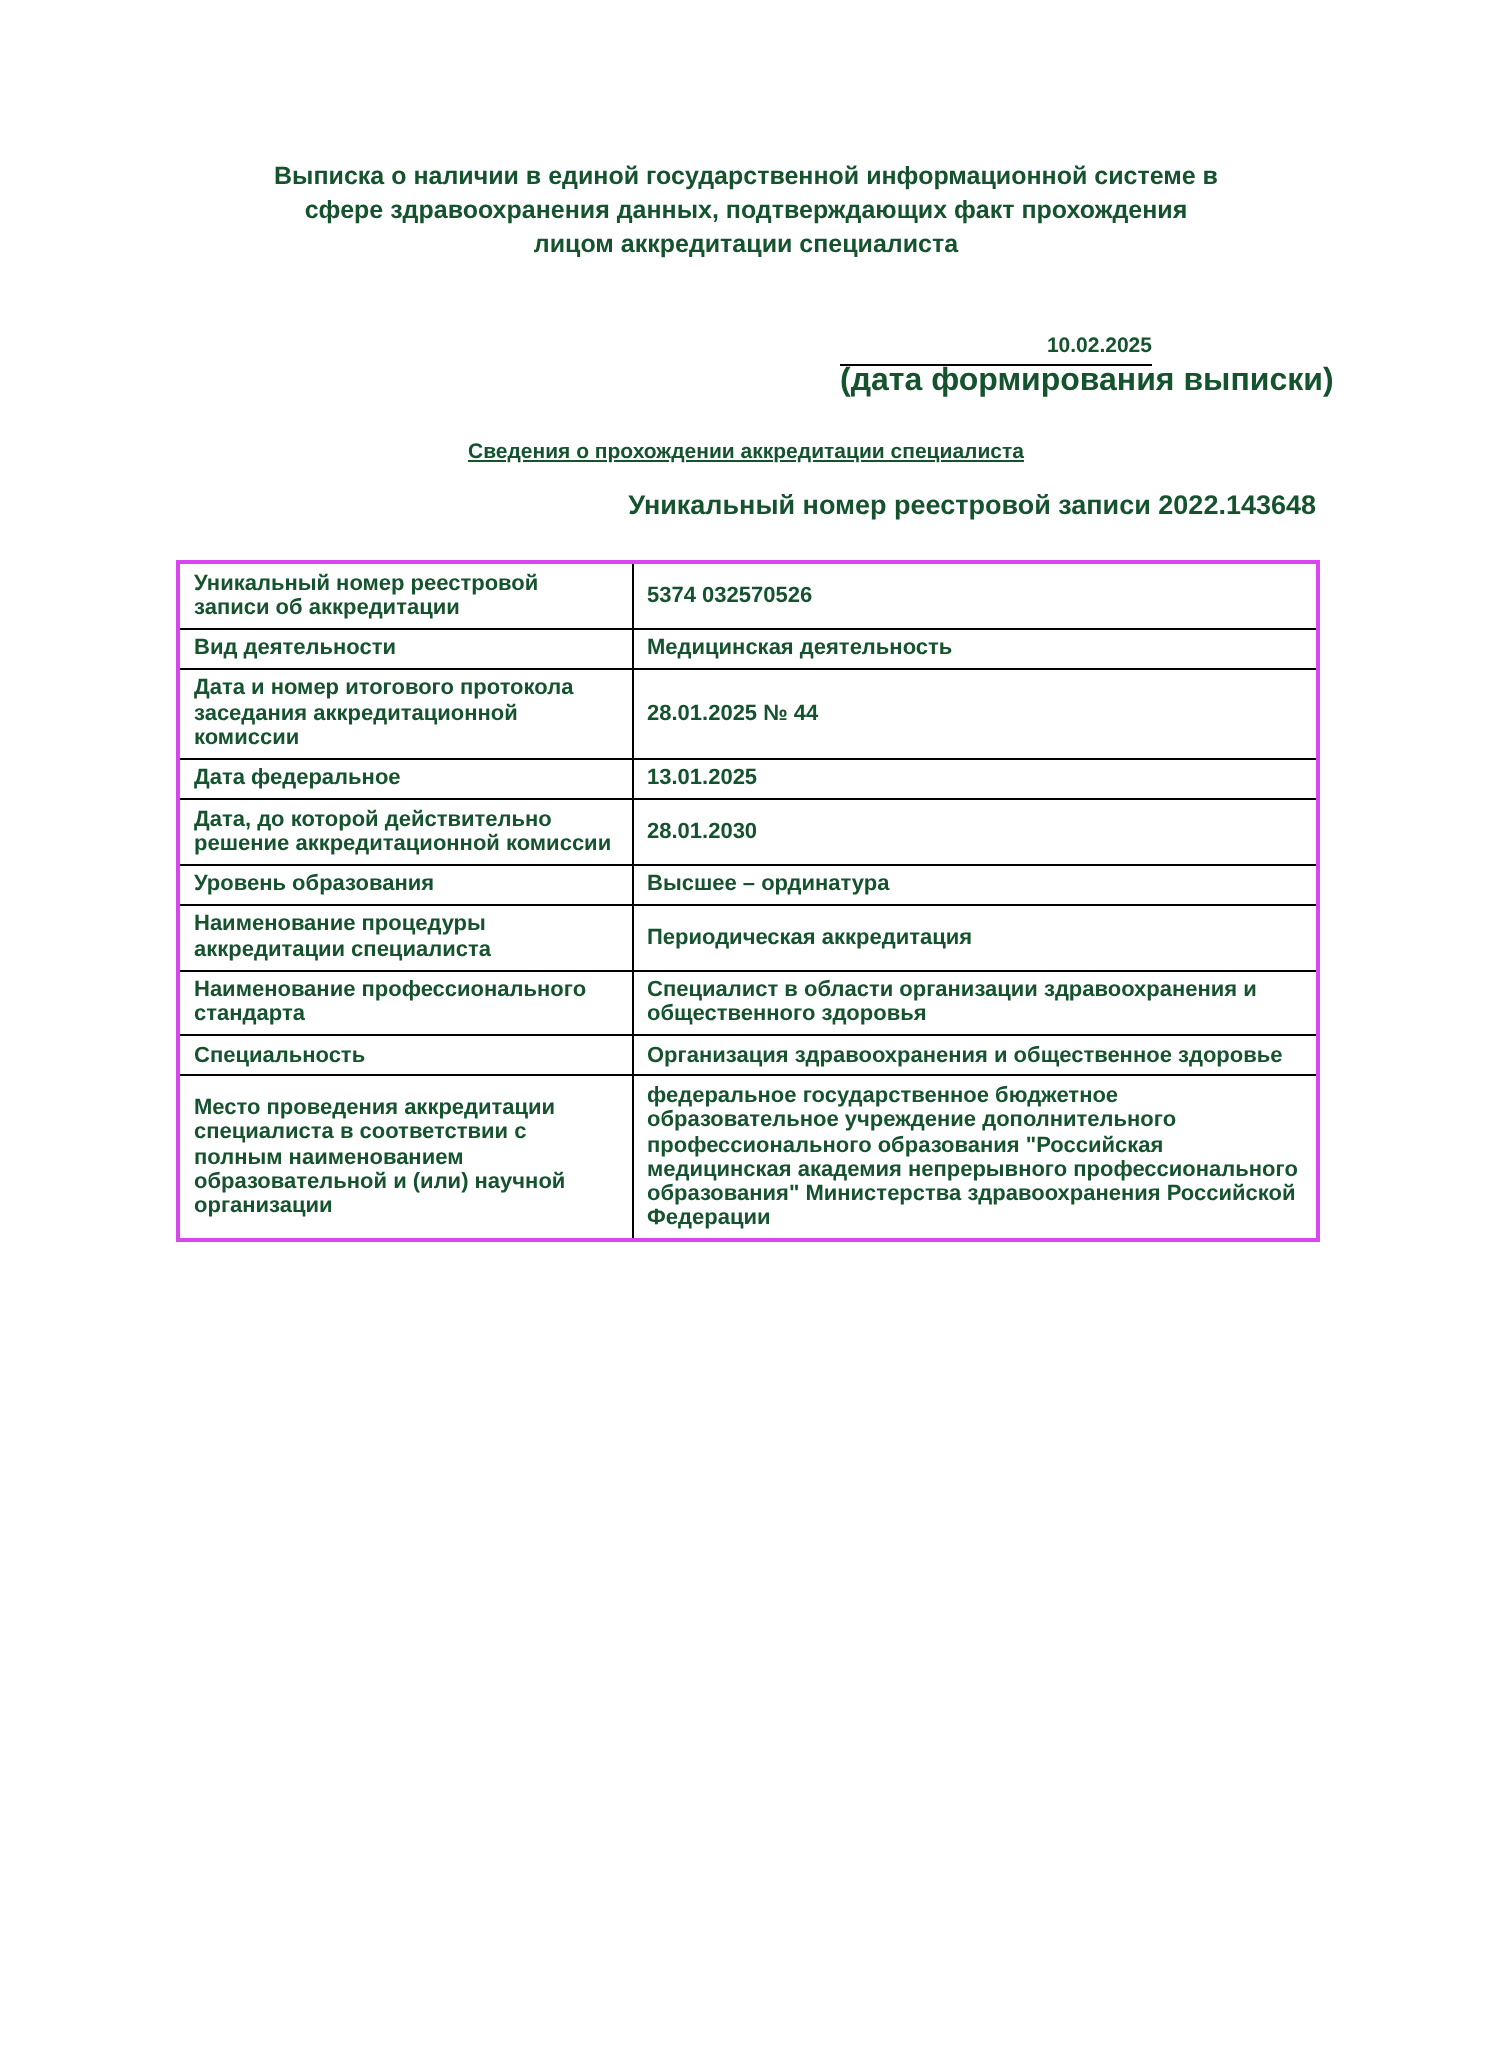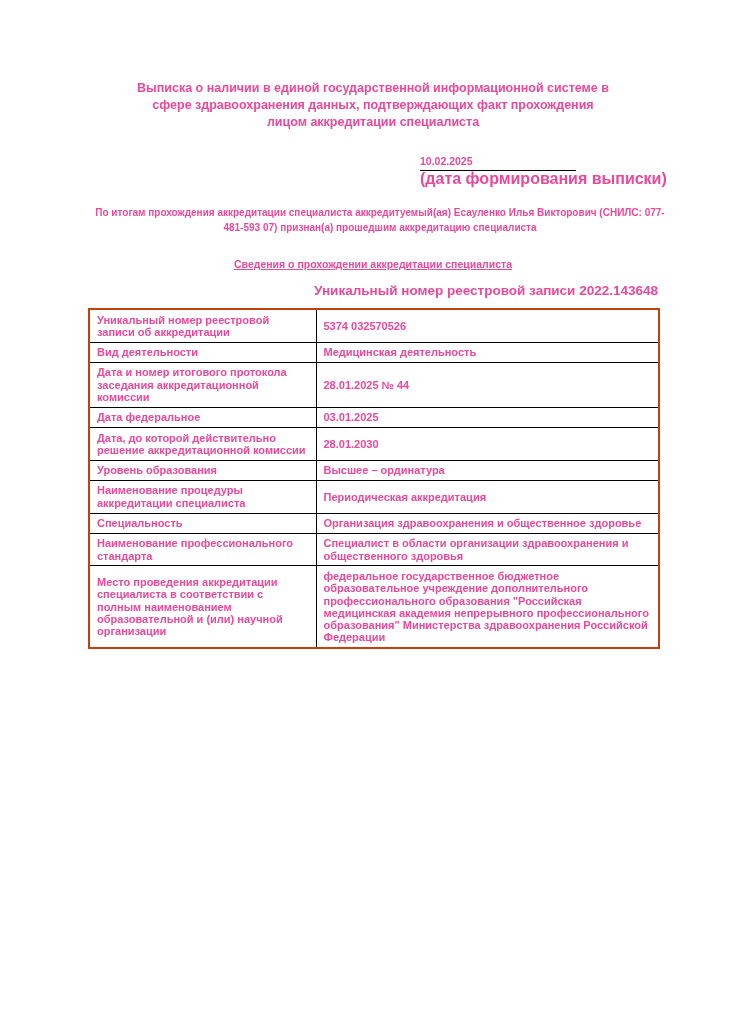--- a/index.html
+++ b/index.html
@@ -7,41 +7,41 @@
     margin: 0;
     padding: 0;
     background: #ffffff;
   }
   .page {
     position: relative;
     width: 746px;
     height: 1029px;
     margin: 0 auto;
     background: #ffffff;
-    color: #ec4899;
+    color: #14532d;
     font-family: "Liberation Sans", sans-serif;
     font-weight: 700;
     overflow: hidden;
   }
   .content {
     width: 570px;
     margin: 0 auto;
   }
   .doc-title {
     width: 478px;
     margin: 0 auto;
     padding-top: 80px;
     font-size: 12.5px;
     line-height: 17px;
     text-align: center;
   }
   .date-block {
     width: 156px;
-    margin: 24px 82px 0 auto;
-    text-align: left;
+    margin: 36px 82px 0 auto;
+    text-align: right;
   }
   .date-value {
     display: block;
     font-size: 10.5px;
     line-height: 13px;
     padding-bottom: 2px;
     border-bottom: 1.5px solid #000000;
   }
   .date-caption {
     display: block;
@@ -65,24 +65,24 @@
     text-decoration: underline;
   }
   .registry-heading {
     margin-top: 11px;
     font-size: 13.5px;
     line-height: 17px;
     text-align: right;
   }
   table.acc-table {
     width: 570px;
-    margin-top: 9px;
+    margin-top: 19px;
     border-collapse: collapse;
     table-layout: fixed;
-    border: 2px solid #c2410c;
+    border: 2px solid #d946ef;
   }
   table.acc-table col.c-label { width: 227px; }
   table.acc-table col.c-value { width: 343px; }
   table.acc-table td {
     border: 1.5px solid #000000;
     padding: 3.5px 7px;
     font-size: 11px;
     line-height: 12.3px;
     vertical-align: middle;
     word-wrap: break-word;
@@ -93,21 +93,20 @@
 
 <div class="page">
   <div class="doc-title">Выписка о наличии в единой государственной информационной системе в сфере здравоохранения данных, подтверждающих факт прохождения лицом аккредитации специалиста</div>
 
   <div class="content">
     <div class="date-block">
       <span class="date-value">10.02.2025</span>
       <span class="date-caption">(дата формирования выписки)</span>
     </div>
 
-    <div class="intro">По итогам прохождения аккредитации специалиста аккредитуемый(ая) Есауленко Илья Викторович (СНИЛС: 077-481-593 07) признан(а) прошедшим аккредитацию специалиста</div>
 
     <div class="section-heading">Сведения о прохождении аккредитации специалиста</div>
 
     <div class="registry-heading">Уникальный номер реестровой записи 2022.143648</div>
 
     <table class="acc-table">
       <colgroup>
           <col class="c-label">
           <col class="c-value">
         </colgroup>
@@ -119,41 +118,41 @@
         <tr>
           <td>Вид деятельности</td>
           <td>Медицинская деятельность</td>
         </tr>
         <tr>
           <td>Дата и номер итогового протокола заседания аккредитационной комиссии</td>
           <td>28.01.2025 № 44</td>
         </tr>
         <tr>
           <td>Дата федеральное</td>
-          <td>03.01.2025</td>
+          <td>13.01.2025</td>
         </tr>
         <tr>
           <td>Дата, до которой действительно решение аккредитационной комиссии</td>
           <td>28.01.2030</td>
         </tr>
         <tr>
           <td>Уровень образования</td>
           <td>Высшее – ординатура</td>
         </tr>
         <tr>
           <td>Наименование процедуры аккредитации специалиста</td>
           <td>Периодическая аккредитация</td>
         </tr>
         <tr>
+          <td>Наименование профессионального стандарта</td>
+          <td>Специалист в области организации здравоохранения и общественного здоровья</td>
+        </tr>
+        <tr>
           <td>Специальность</td>
           <td>Организация здравоохранения и общественное здоровье</td>
-        </tr>
-        <tr>
-          <td>Наименование профессионального стандарта</td>
-          <td>Специалист в области организации здравоохранения и общественного здоровья</td>
         </tr>
         <tr>
           <td>Место проведения аккредитации специалиста в соответствии с полным наименованием образовательной и (или) научной организации</td>
           <td>федеральное государственное бюджетное образовательное учреждение дополнительного профессионального образования "Российская медицинская академия непрерывного профессионального образования" Министерства здравоохранения Российской Федерации</td>
         </tr>
       </tbody>
     </table>
   </div>
 </div>
 

